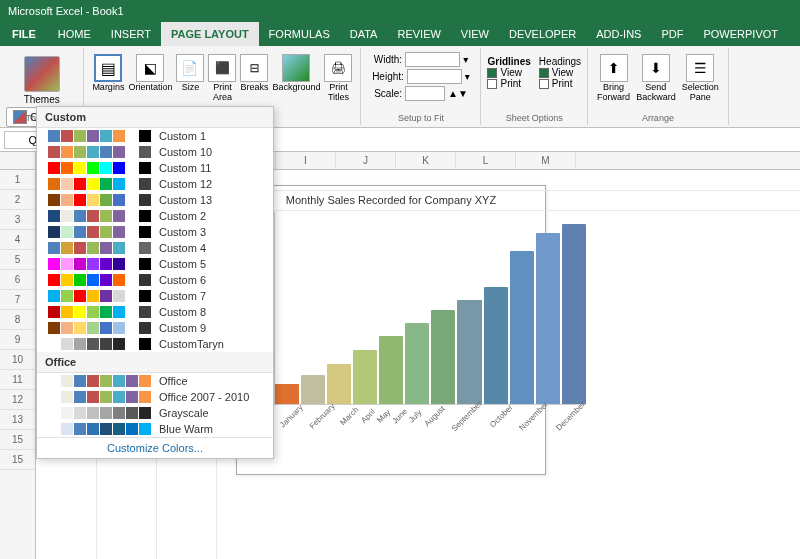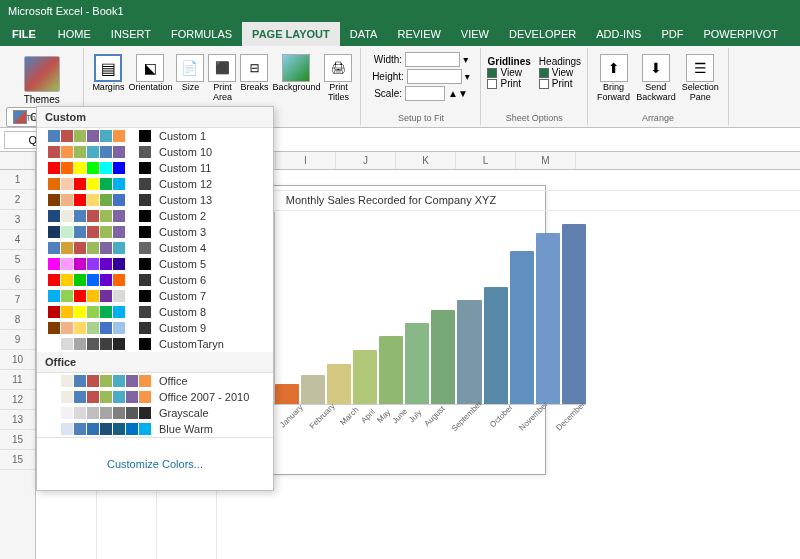--- a/index.html
+++ b/index.html
@@ -120,21 +120,21 @@
       display: inline-block;
     }
 
     .dropdown-item-label {
       font-size: 11px;
       color: #333;
     }
 
     .dropdown-footer {
       border-top: 1px solid #e0e0e0;
-      padding: 20px 8px;
+      padding: 4px 8px;
       cursor: pointer;
       color: #1a6daa;
       font-size: 11px;
       text-align: center;
     }
 
     
     .dropdown-scroll {
       max-height: 340px;
       overflow-y: auto;
@@ -359,22 +359,22 @@
 <body>
 
 <div class="title-bar">
   <span>Microsoft Excel - Book1</span>
 </div>
 
 <div class="ribbon-tabs">
   <div class="ribbon-tab file">FILE</div>
   <div class="ribbon-tab">HOME</div>
   <div class="ribbon-tab">INSERT</div>
+  <div class="ribbon-tab selected-tab">PAGE LAYOUT</div>
   <div class="ribbon-tab">FORMULAS</div>
-  <div class="ribbon-tab selected-tab">PAGE LAYOUT</div>
   <div class="ribbon-tab">DATA</div>
   <div class="ribbon-tab">REVIEW</div>
   <div class="ribbon-tab">VIEW</div>
   <div class="ribbon-tab">DEVELOPER</div>
   <div class="ribbon-tab">ADD-INS</div>
   <div class="ribbon-tab">PDF</div>
   <div class="ribbon-tab">POWERPIVOT</div>
 </div>
 
 <div class="ribbon-content">

